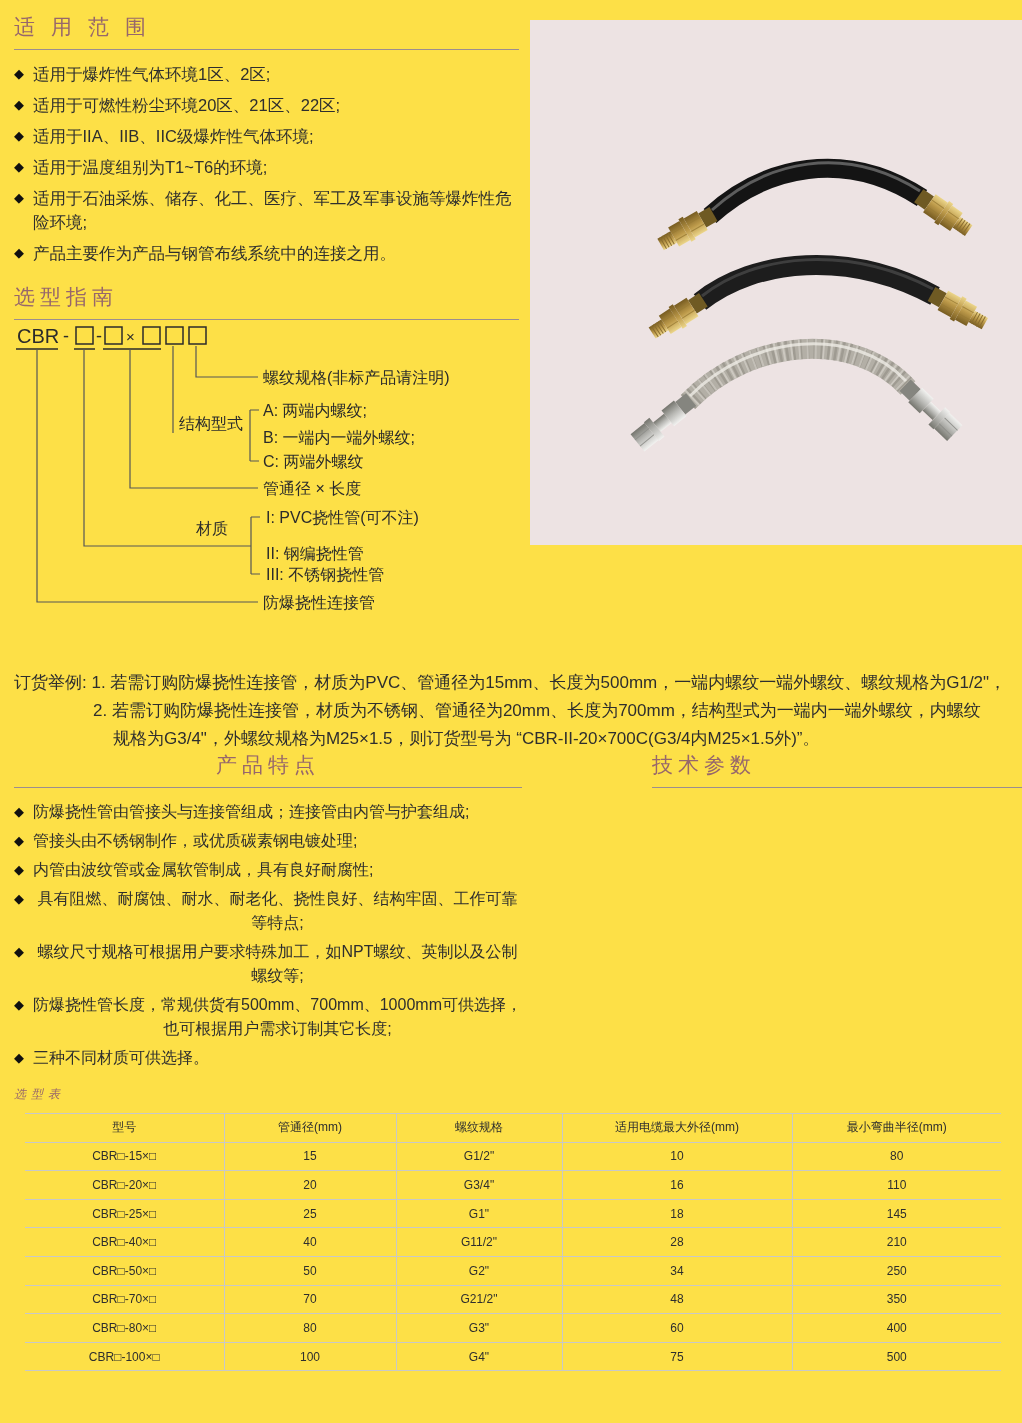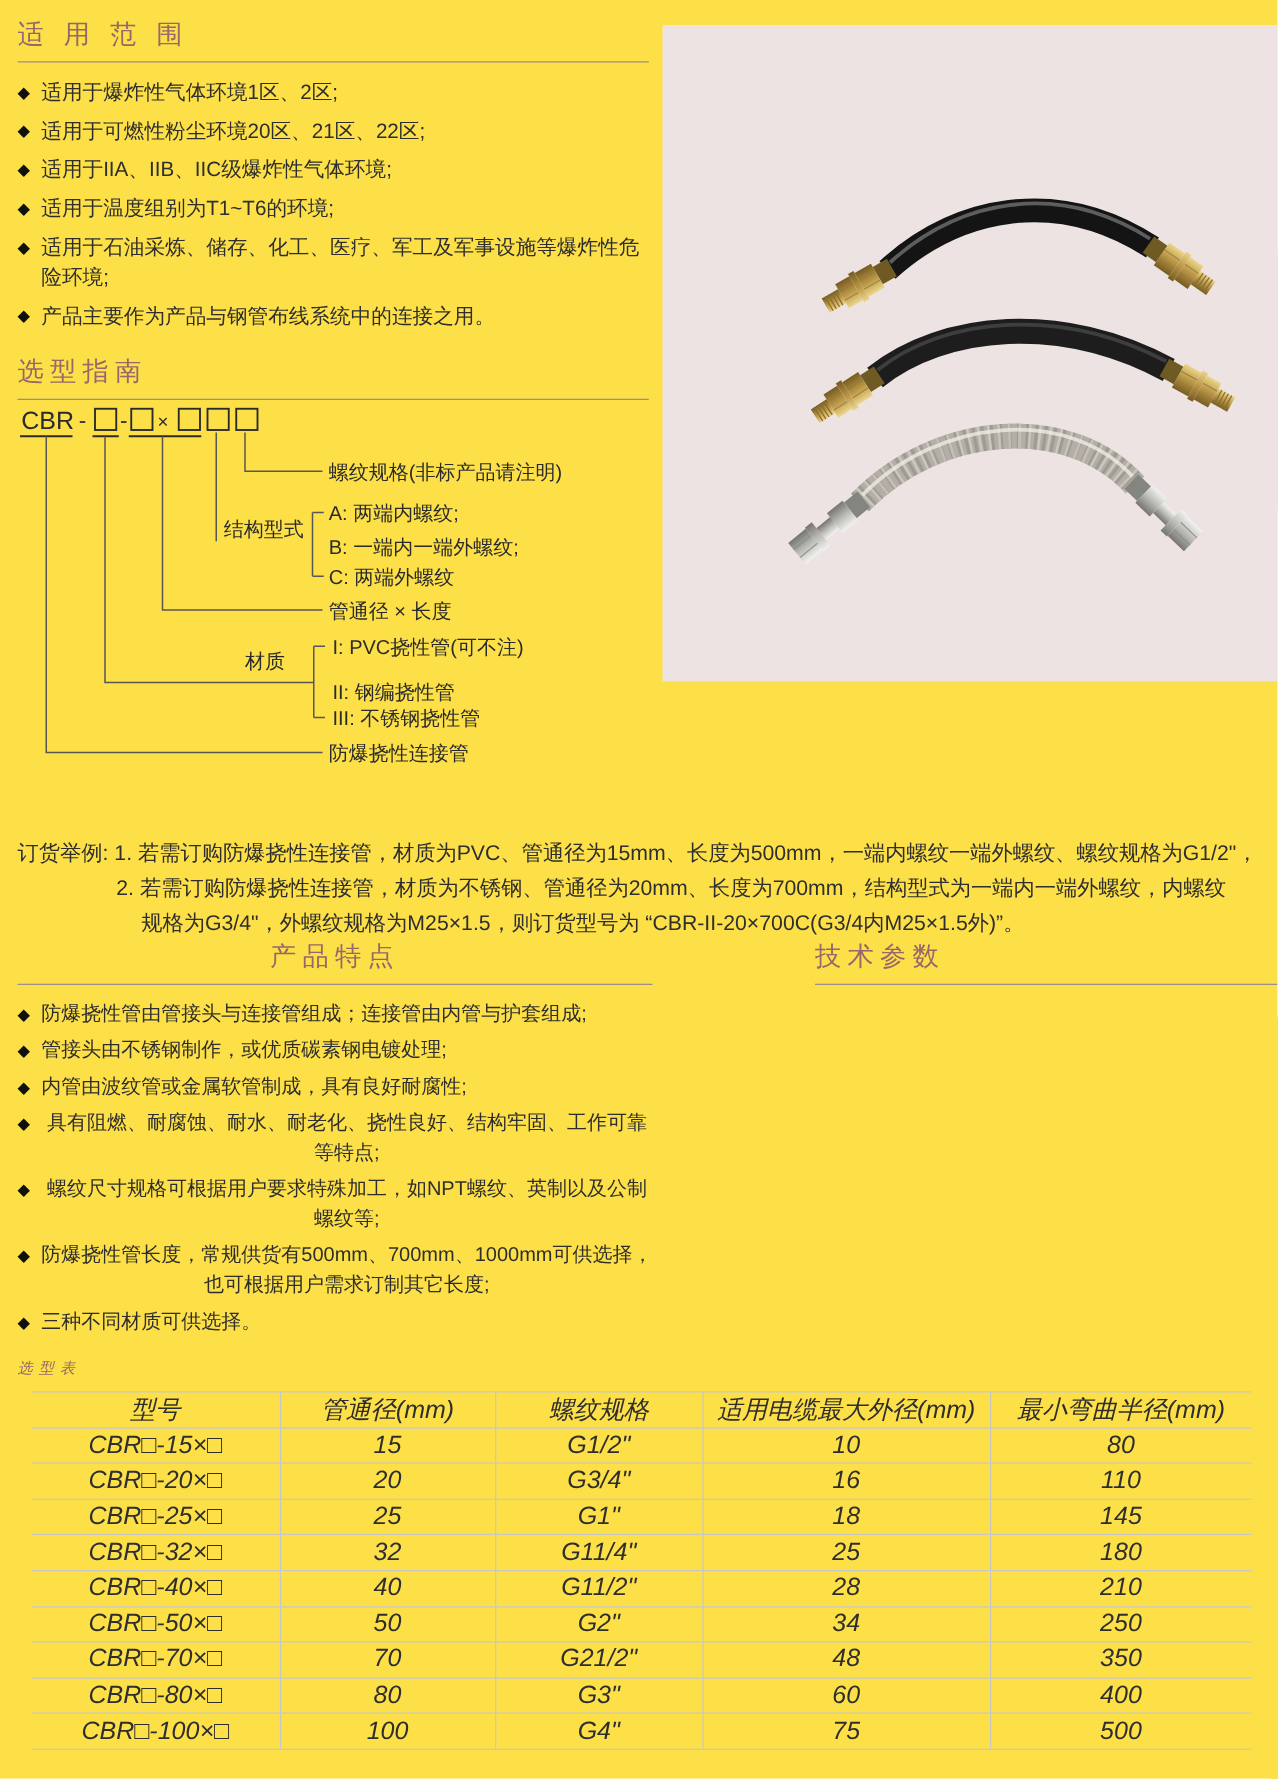--- a/index.html
+++ b/index.html
@@ -32,21 +32,21 @@
   #features .bitem{font-size:16px;line-height:24px;margin-bottom:5px;}
   
   #tech{position:absolute;top:751px;left:652px;width:388px;font-family:Liberation Serif, serif;}
   #tech .section-title{letter-spacing:5px;}
   .tech-rows{margin-top:11px;font-size:17px;line-height:35px;color:#2e2e2e;}
   .trow{display:flex;}
   .tlabel{flex:0 0 82px;}
   
   #seltable{position:absolute;top:1086px;left:14px;width:995px;}
   #seltable .section-title{letter-spacing:5px;font-size:12px;font-style:italic;}
-  table{border-collapse:collapse;table-layout:fixed;width:976px;margin:10px 0 0 11px;font-size:20px;color:#2e2e2e;font-style:italic;}
+  table{border-collapse:collapse;table-layout:fixed;width:976px;margin:10px 0 0 11px;font-size:12px;color:#2e2e2e;}
   th,td{height:27.6px;text-align:center;vertical-align:middle;font-weight:normal;padding:0;border-bottom:1px solid #c8c8c8;}
   thead th{border-top:1px solid #c8c8c8;}
   th:not(:last-child),td:not(:last-child){border-right:1px solid #c8c8c8;}
 </style>
 </head>
 <body>
 
 <div class="page">
 
   <div id="scope">
@@ -258,27 +258,20 @@
             <td>110</td>
         </tr>
         <tr>
           <td>CBR□-25×□</td>
             <td>25</td>
             <td>G1"</td>
             <td>18</td>
             <td>145</td>
         </tr>
         <tr>
-          <td>CBR□-32×□</td>
-            <td>32</td>
-            <td>G11/4"</td>
-            <td>25</td>
-            <td>180</td>
-        </tr>
-        <tr>
           <td>CBR□-40×□</td>
             <td>40</td>
             <td>G11/2"</td>
             <td>28</td>
             <td>210</td>
         </tr>
         <tr>
           <td>CBR□-50×□</td>
             <td>50</td>
             <td>G2"</td>

